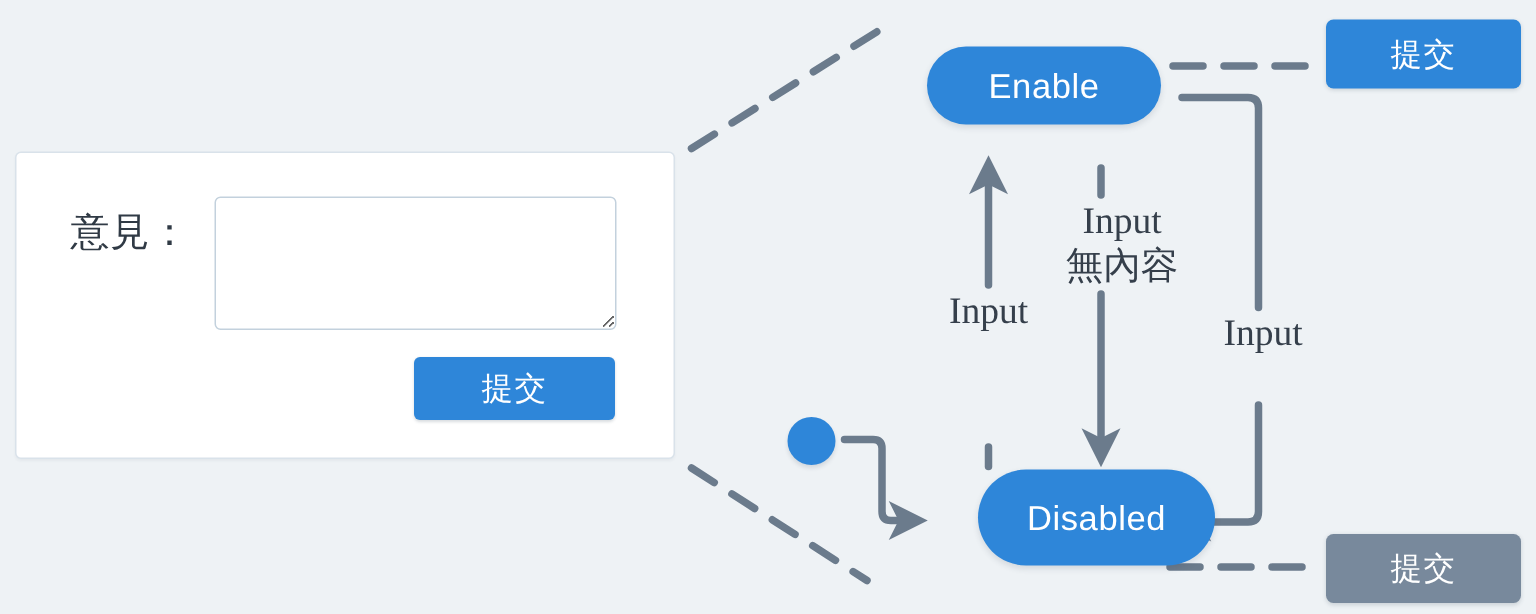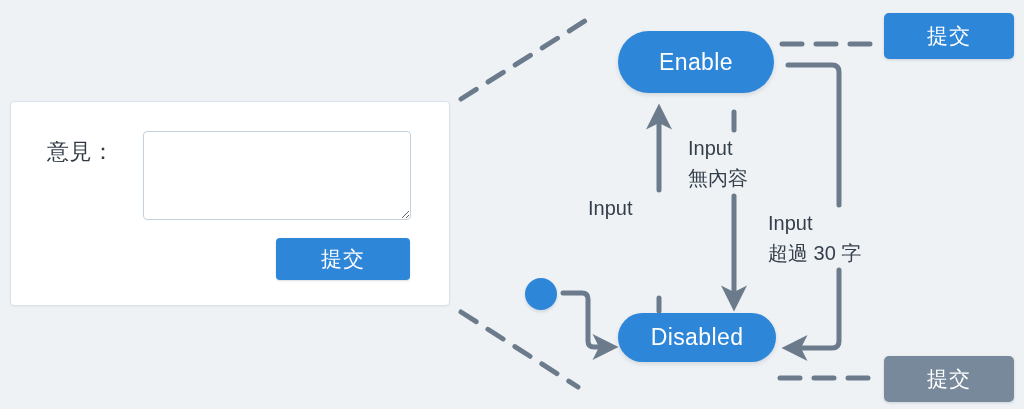--- a/index.html
+++ b/index.html
@@ -31,21 +31,21 @@
     background: #ffffff;
     border: 1px solid #d9e2ea;
     border-radius: 4px;
     box-sizing: border-box;
     box-shadow: 0 1px 2px rgba(40,60,80,0.05);
   }
   .form-label {
     position: absolute;
     left: 47px;
     top: 137px;
-    font-size: 22px;
+    font-size: 26px;
     color: #303a45;
     letter-spacing: 0.5px;
     white-space: nowrap;
     font-family: Liberation Serif, serif;
   }
   .form-textarea {
     position: absolute;
     left: 143px;
     top: 131px;
     width: 268px;
@@ -78,22 +78,22 @@
     background: #2e86d9;
     border-radius: 40px;
     color: #ffffff;
     display: flex;
     align-items: center;
     justify-content: center;
     font-size: 23px;
     letter-spacing: 0.4px;
     box-shadow: 0 2px 4px rgba(40,60,80,0.14);
   }
-  .pill-enable   { left: 618px; top: 31px;  width: 156px; height: 62px; }
-  .pill-disabled { left: 618px; top: 313px; width: 158px; height: 49px; }
+  .pill-enable   { left: 618px; top: 31px;  width: 156px; height: 52px; }
+  .pill-disabled { left: 652px; top: 313px; width: 158px; height: 64px; }
 
   .init-dot {
     position: absolute;
     left: 525px;
     top: 278px;
     width: 32px;
     height: 32px;
     border-radius: 50%;
     background: #2e86d9;
     box-shadow: 0 2px 3px rgba(40,60,80,0.14);
@@ -113,24 +113,25 @@
     letter-spacing: 1px;
     box-shadow: 0 1px 3px rgba(40,60,80,0.18);
   }
   .chip-enabled  { left: 884px; top: 13px;  background: #2e86d9; }
   .chip-disabled { left: 884px; top: 356px; background: #78899c; }
 
   
   .edge-label {
     position: absolute;
     color: #353f4b;
-    font-size: 20px;
+    font-size: 25px;
     line-height: 30px;
-    text-align: left;
+    text-align: center;
     white-space: nowrap;
+    font-family: Liberation Serif, serif;
   }
   .lbl-count   { left: 588px; top: 193px; width: 142px; }
   .lbl-empty   { left: 688px; top: 133px; width: 120px; }
   .lbl-over    { left: 768px; top: 208px; width: 148px; }
 
   
   #wires {
     position: absolute;
     left: 0; top: 0;
     width: 1024px;
@@ -192,21 +193,20 @@
     <div>Input</div>
   </div>
 
   <div class="edge-label lbl-empty">
     <div>Input</div>
     <div>無內容</div>
   </div>
 
   <div class="edge-label lbl-over">
     <div>Input</div>
-    <div>超過 30 字</div>
   </div>
 
   <div class="chip chip-enabled">
     <span>提交</span>
   </div>
 
   <div class="chip chip-disabled">
     <span>提交</span>
   </div>
 

